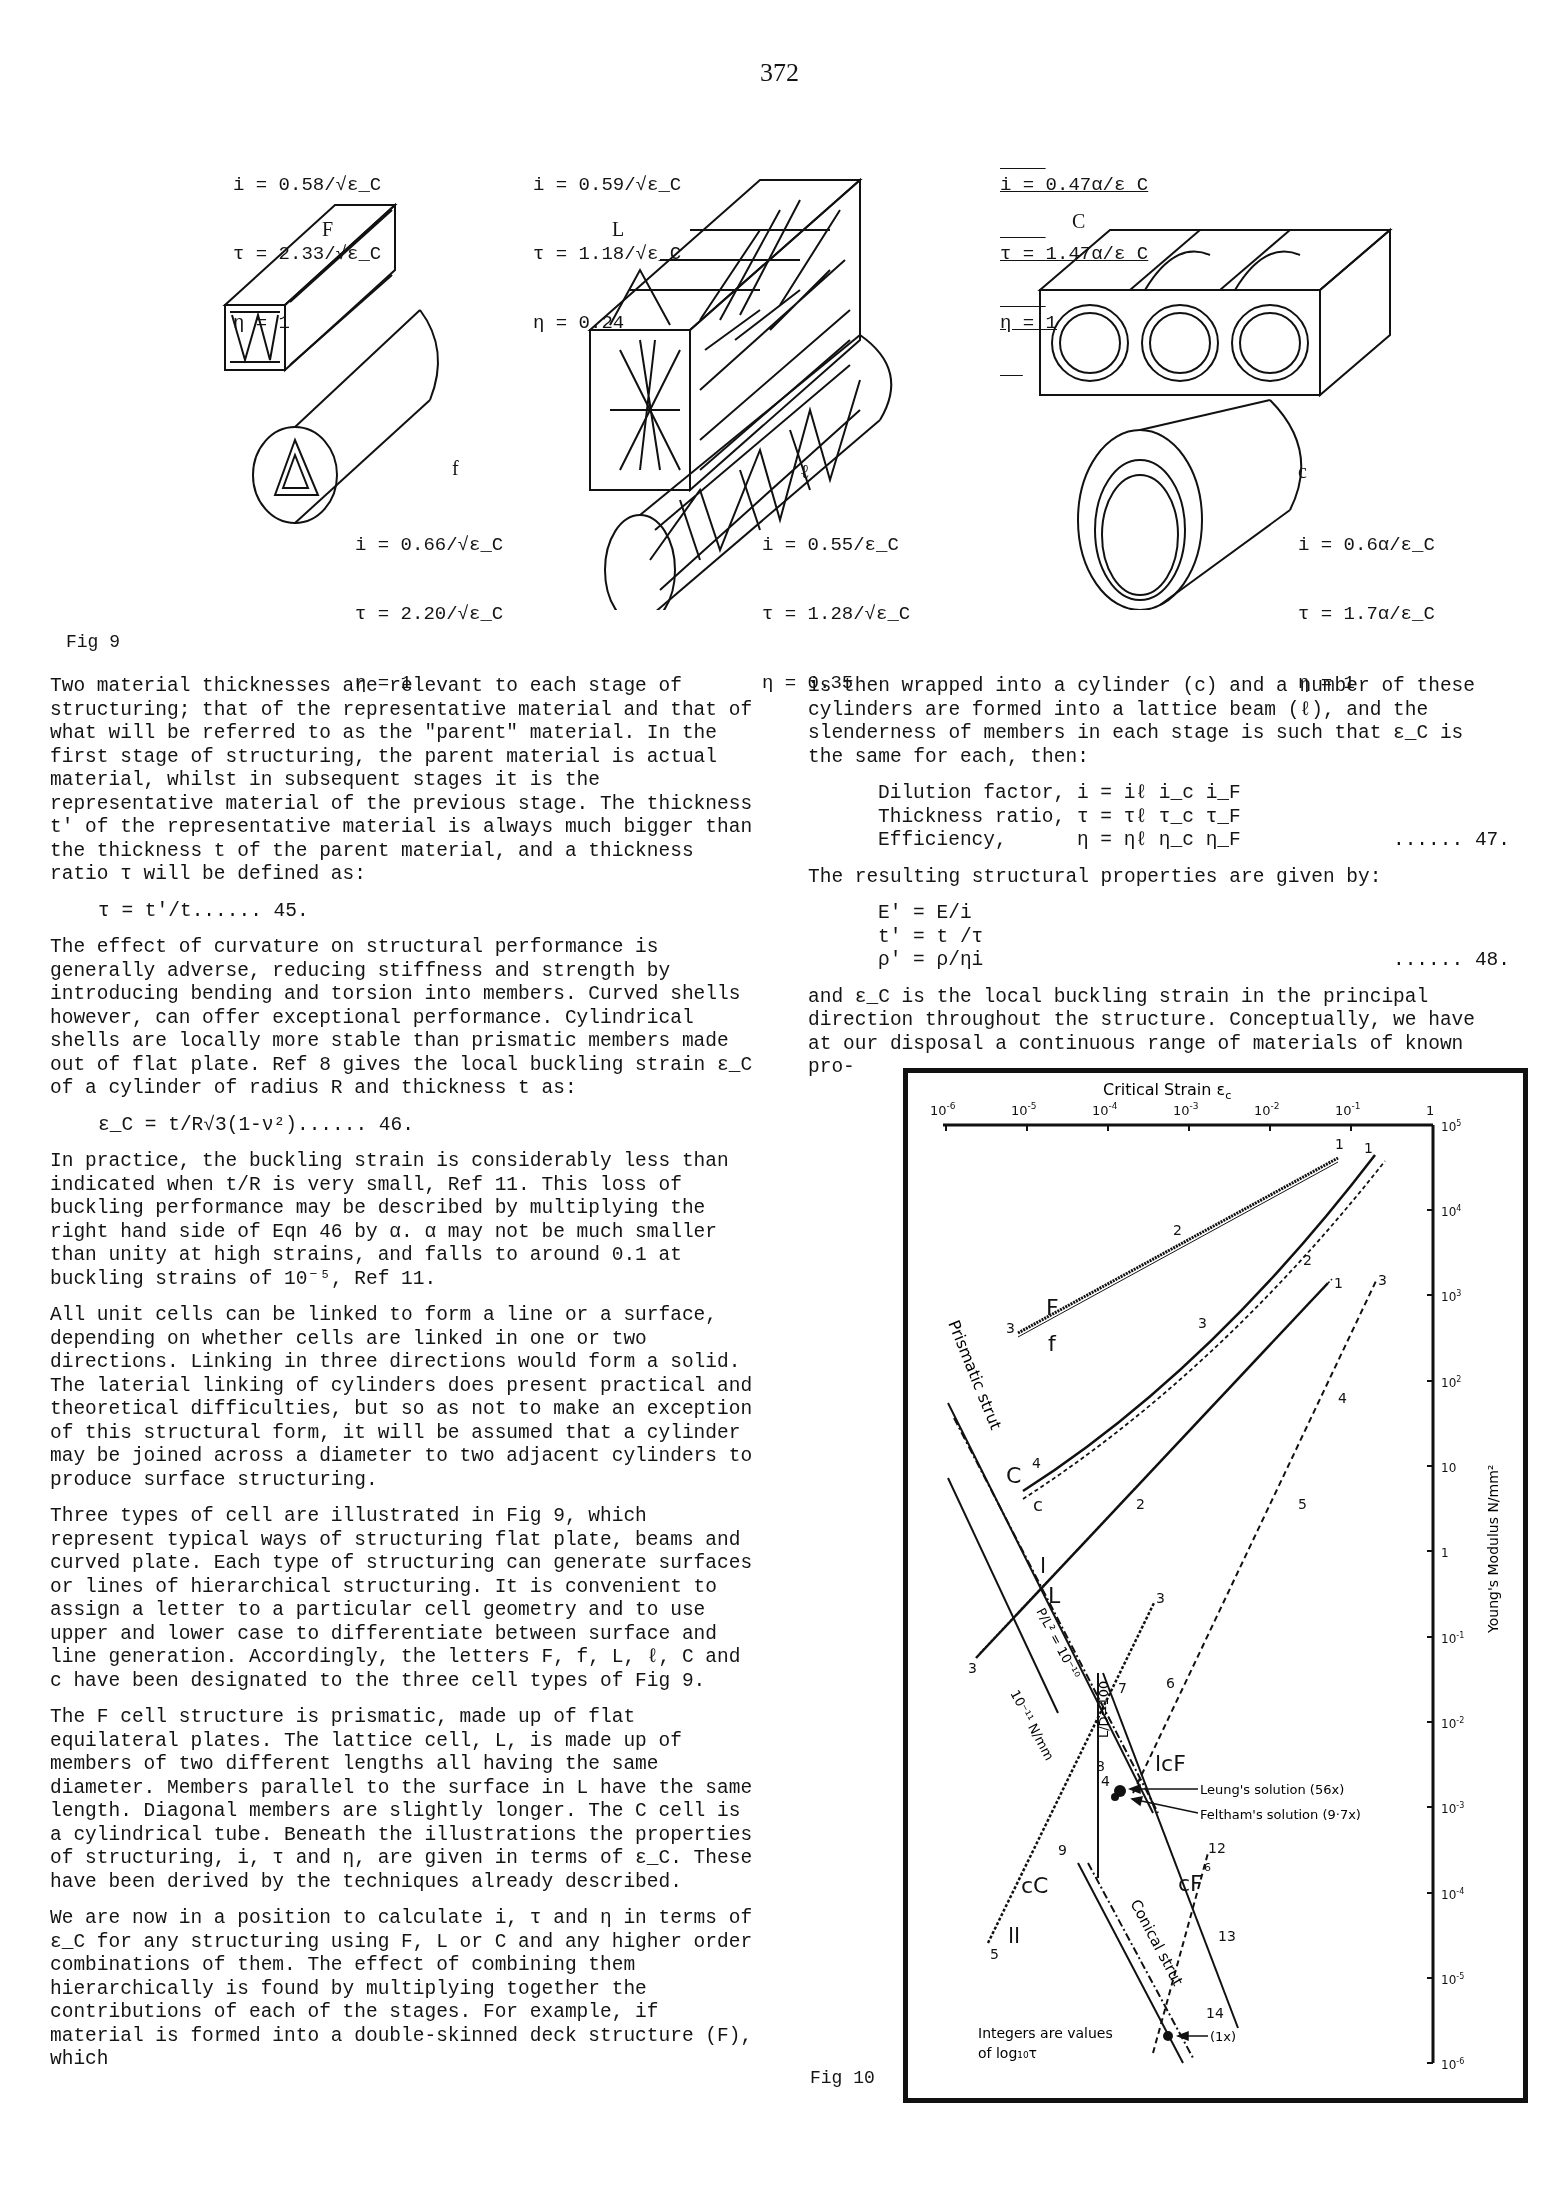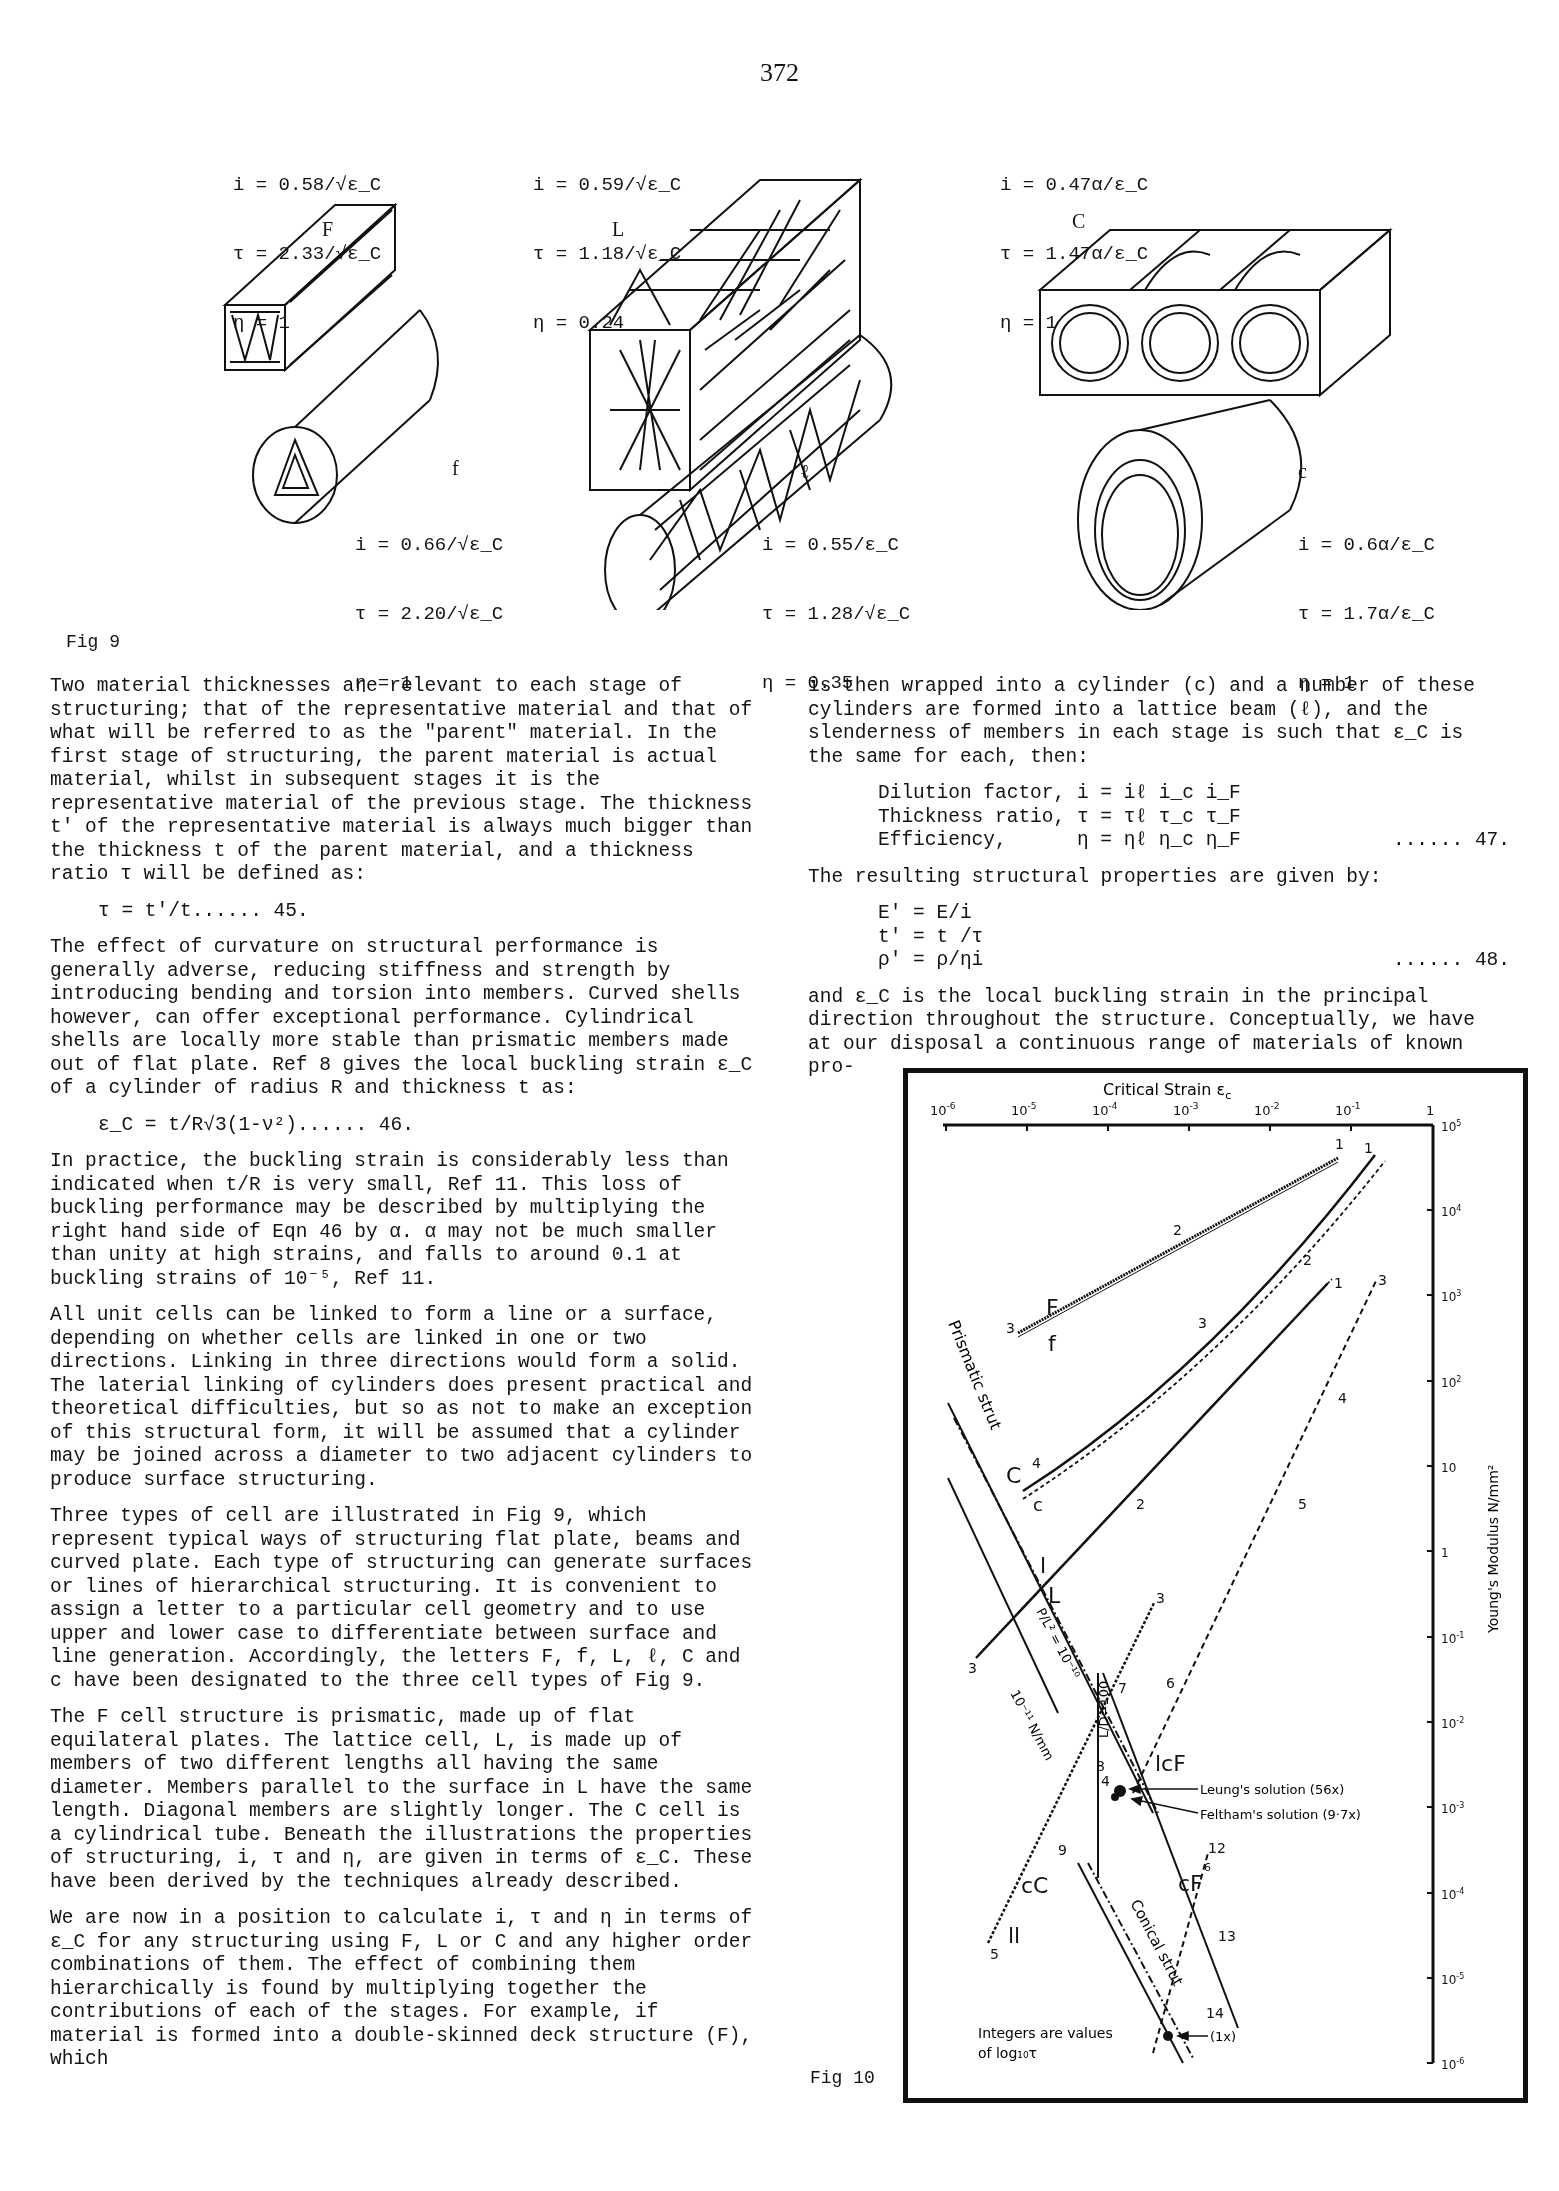--- a/index.html
+++ b/index.html
@@ -101,21 +101,21 @@
   </div>
   <div class="cell-letter" style="left:322px; top:128px;">F</div>
 
   <div class="cell-props" style="left:533px; top:38px;">
     <div>i = 0.59/√ε_C</div>
     <div>τ = 1.18/√ε_C</div>
     <div>η = 0.24</div>
   </div>
   <div class="cell-letter" style="left:612px; top:128px;">L</div>
 
-  <div class="cell-props" style="left:1000px; top:38px;">
+  <div class="cell-props" style="left:1000px; top:38px;text-decoration:underline;">
     <div>i = 0.47α/ε_C</div>
     <div>τ = 1.47α/ε_C</div>
     <div>η = 1</div>
   </div>
   <div class="cell-letter" style="left:1072px; top:120px;">C</div>
 
   <div class="cell-letter" style="left:452px; top:367px;">f</div>
   <div class="cell-props" style="left:355px; top:398px;">
     <div>i = 0.66/√ε_C</div>
     <div>τ = 2.20/√ε_C</div>

